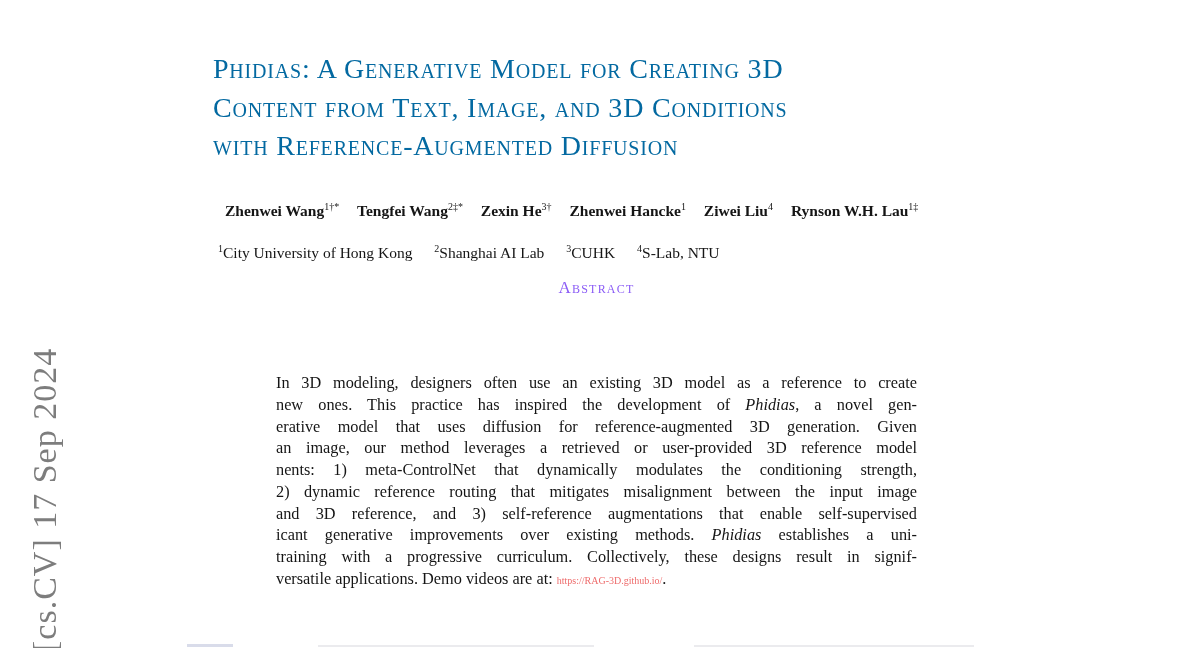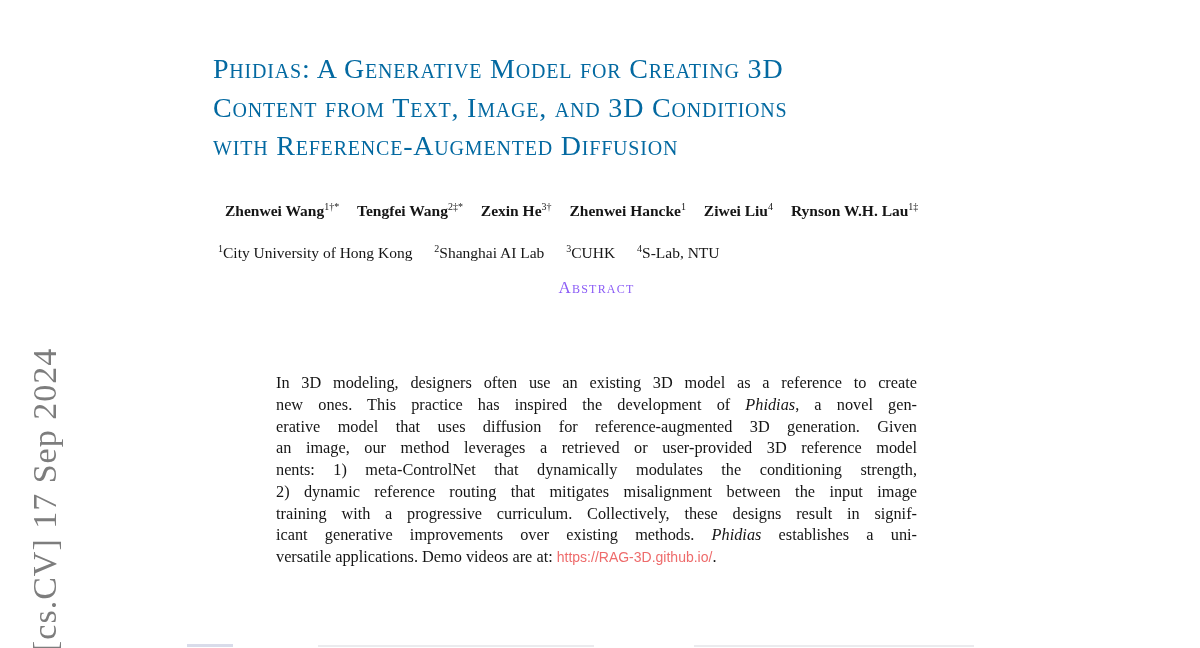--- a/index.html
+++ b/index.html
@@ -80,22 +80,22 @@
     text-align-last: justify;
     white-space: normal;
     overflow: hidden;
   }
   .abs-line.last {
     text-align: left;
     text-align-last: left;
   }
   .abs-line i { font-style: italic; }
   .url-link {
-    font-family: Liberation Sans, sans-serif;
-    font-size: 14px;
+    font-family: Liberation Serif, serif;
+    font-size: 10px;
     color: #ee6b6b;
     text-decoration: none;
     cursor: pointer;
   }
   
   #watermark {
     position: absolute;
     left: 26px;
     top: 652px;
     transform: rotate(-90deg);
@@ -142,22 +142,23 @@
 
   <div id="abstract-heading">Abstract</div>
 
   <div id="abstract-body">
     <div class="abs-line">In 3D modeling, designers often use an existing 3D model as a reference to create</div>
     <div class="abs-line"><span>new ones.  This practice has inspired the development of </span><i>Phidias</i><span>, a novel gen-</span></div>
     <div class="abs-line">erative model that uses diffusion for reference-augmented 3D generation.  Given</div>
     <div class="abs-line">an image, our method leverages a retrieved or user-provided 3D reference model</div>
     <div class="abs-line">nents: 1) meta-ControlNet that dynamically modulates the conditioning strength,</div>
     <div class="abs-line">2) dynamic reference routing that mitigates misalignment between the input image</div>
+    <div class="abs-line">and 3D reference, and 3) self-reference augmentations that enable self-supervised</div>
+    <div class="abs-line"><span>icant generative improvements over existing methods.  </span><i>Phidias</i><span> establishes a uni-</span></div>
     <div class="abs-line">training with a progressive curriculum. Collectively, these designs result in signif-</div>
-    <div class="abs-line"><span>icant generative improvements over existing methods.  </span><i>Phidias</i><span> establishes a uni-</span></div>
     <div class="abs-line last"><span>versatile applications. Demo videos are at: </span><span class="url-link">https://RAG-3D.github.io/</span><span>.</span></div>
   </div>
 
   <div class="fig-hint" id="fig-hint-a"></div>
   <div class="fig-hint" id="fig-hint-b"></div>
   <div class="fig-hint" id="fig-hint-c"></div>
 
 </div>
 
 </body></html>

